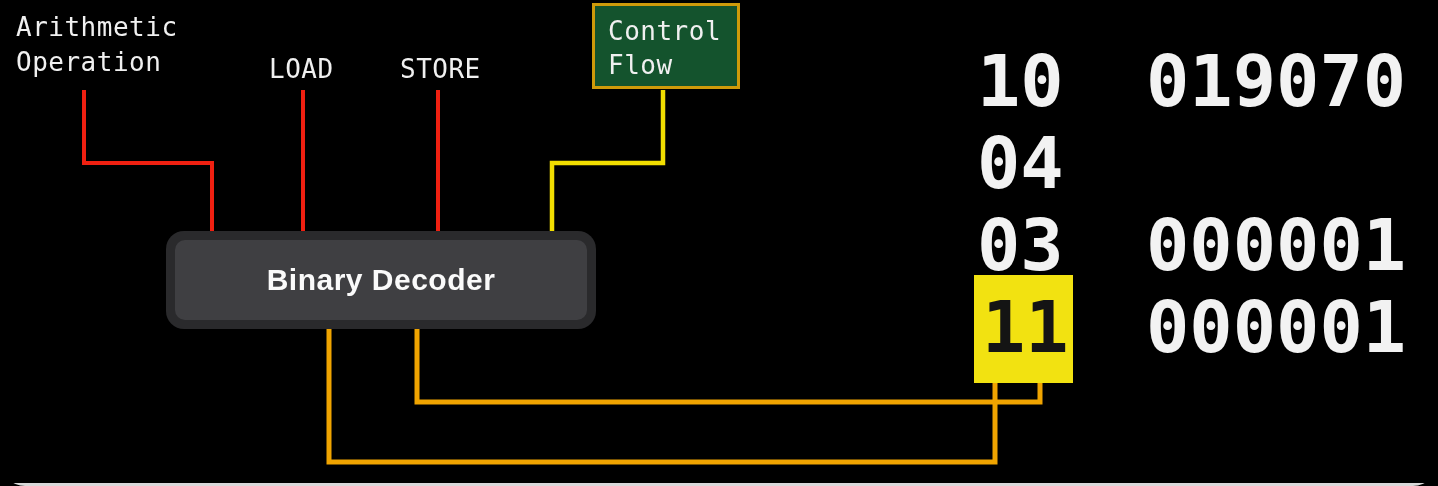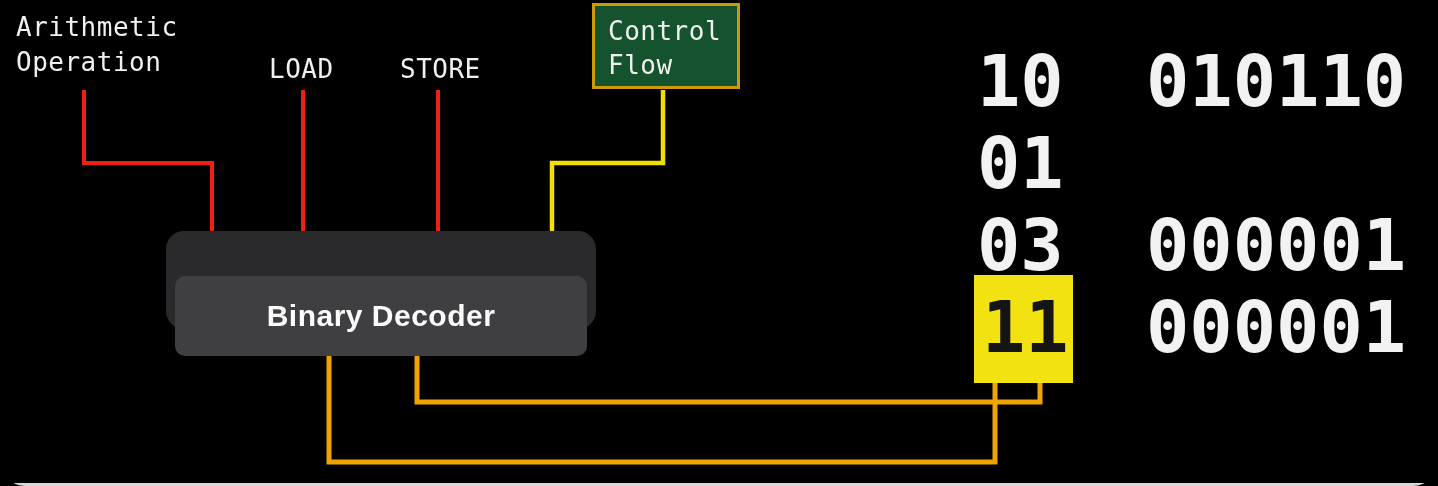--- a/index.html
+++ b/index.html
@@ -46,21 +46,20 @@
     border-radius: 18px;
     padding: 9px;
   }
   .decoder-inner {
     width: 100%; height: 100%;
     background: #3f3f42;
     border-radius: 10px;
     display: flex;
     align-items: center;
     justify-content: center;
-    margin-top: 36px;
   }
   .decoder-label {
     font-family: "Liberation Sans", sans-serif;
     font-weight: bold;
     font-size: 30px;
     color: #fafafa;
     letter-spacing: 0.5px;
   }
   .bit-row {
     position: absolute;
@@ -118,25 +117,25 @@
   </div>
 
   <div class="decoder" style="background-color: rgb(42, 42, 44);">
     <div class="decoder-inner" style="background-color: rgb(63, 63, 66);">
       <span class="decoder-label">Binary Decoder</span>
     </div>
   </div>
 
   <div class="bit-row row-0">
     <span class="opcode">10</span>
-    <span class="code">010110</span>
+    <span class="code">019070</span>
   </div>
 
   <div class="bit-row row-1">
-    <span class="opcode">01</span>
+    <span class="opcode">04</span>
   </div>
 
   <div class="bit-row row-2">
     <span class="opcode">03</span>
     <span class="code">000001</span>
   </div>
 
   <div class="bit-row row-3">
     <span class="opcode"><span class="hl" style="background-color: rgb(242, 226, 17);">11</span></span>
     <span class="code">000001</span>

